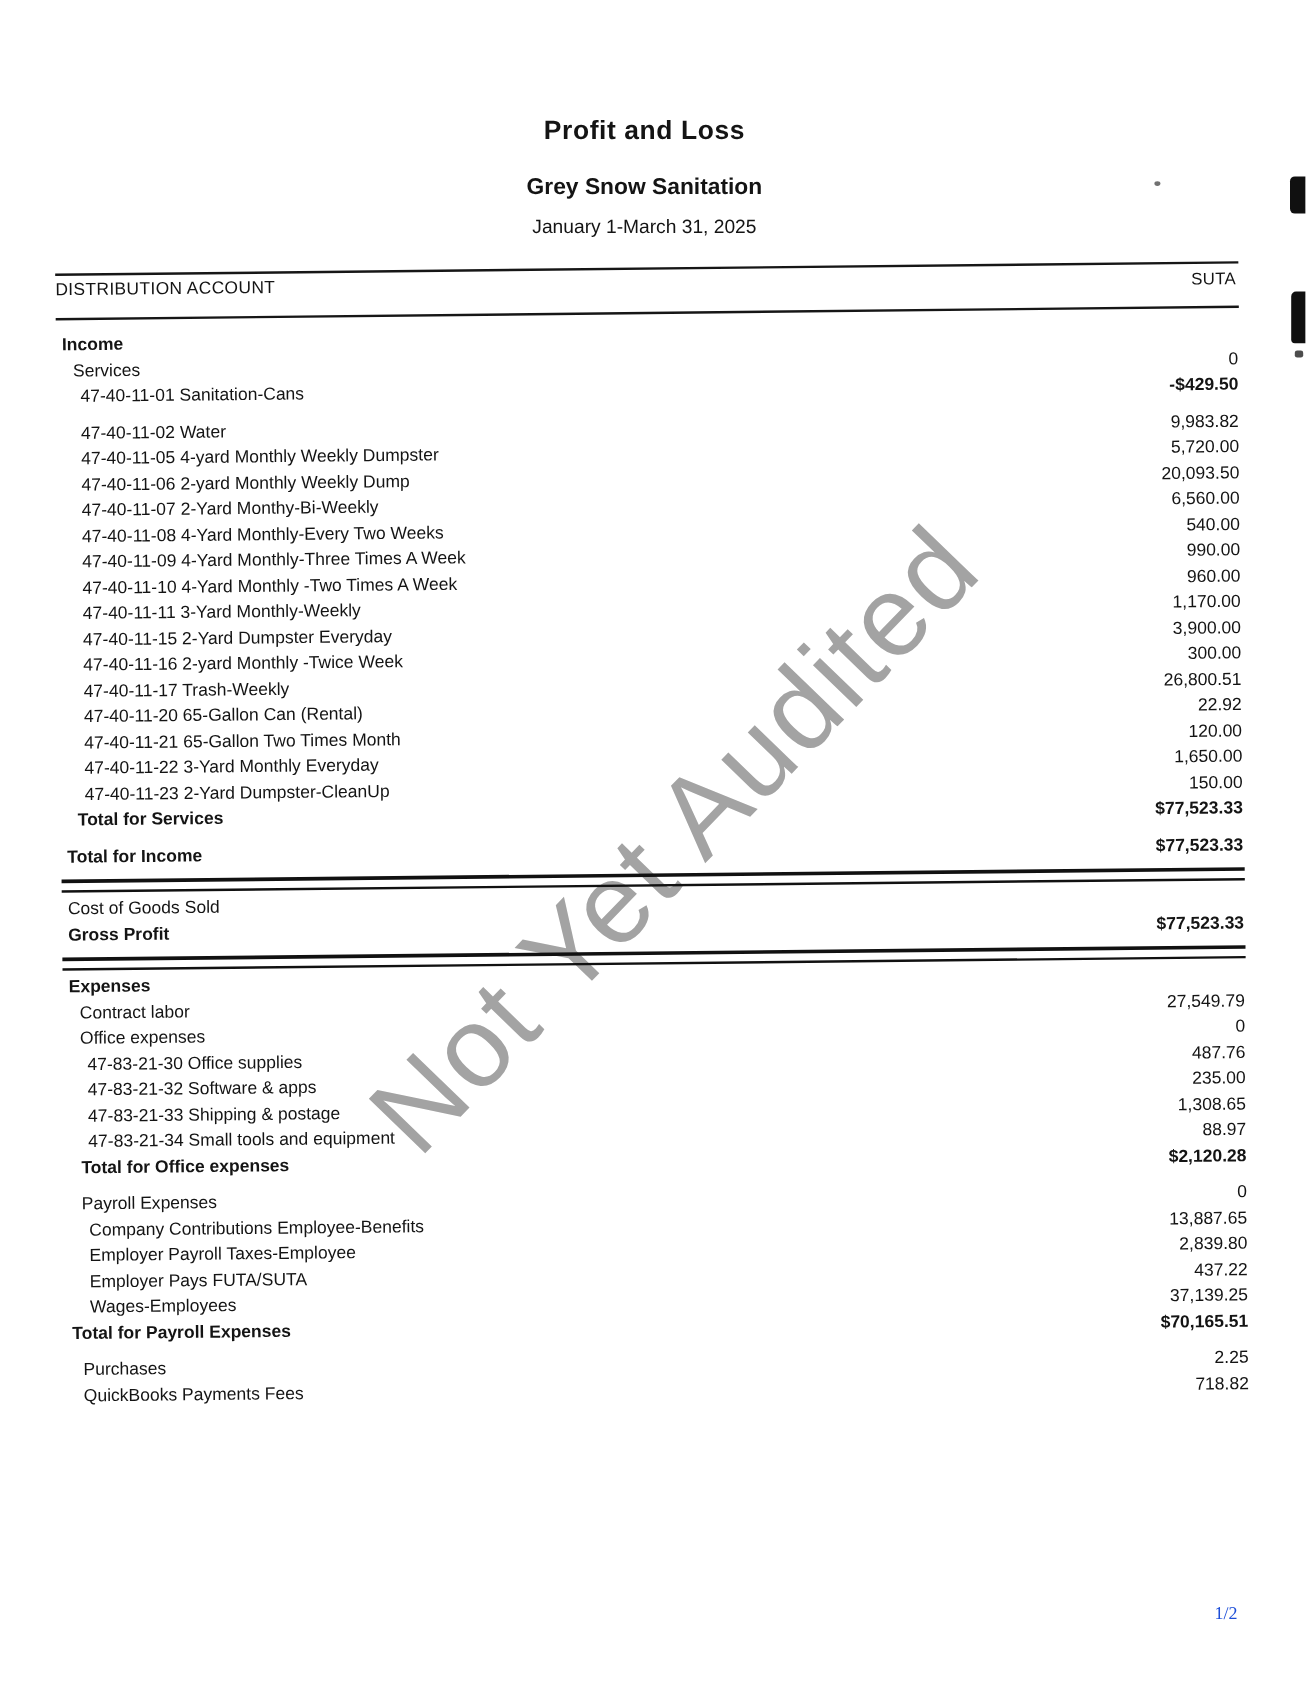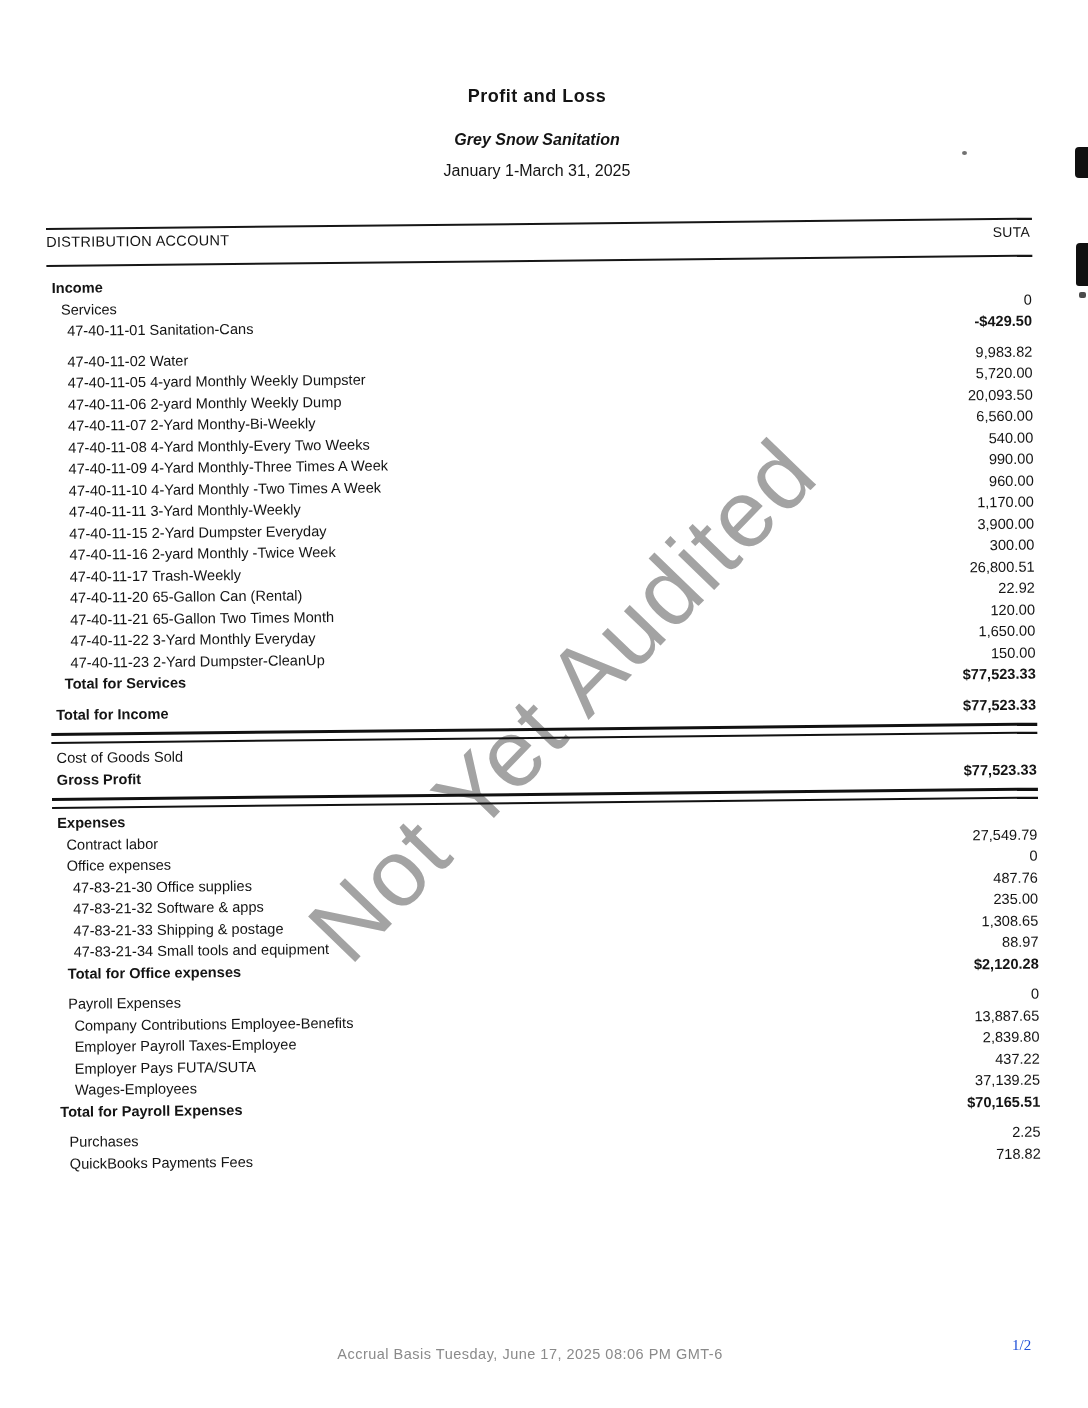--- a/index.html
+++ b/index.html
@@ -8,22 +8,22 @@
     background:#ffffff;
     font-family:"Liberation Sans", sans-serif;
     color:#141414;
     overflow:hidden;
     position:relative;
   }
   .page{position:absolute;inset:0;background:#fff;}
 
   
   .doc-header{position:absolute;top:86px;left:0;right:14px;text-align:center;}
-  .doc-title{font-size:18px;font-weight:700;letter-spacing:.5px;margin:0;}
-  .doc-company{font-size:16px;font-weight:700;margin:24px 0 0 0;font-style:italic;}
+  .doc-title{font-size:22px;font-weight:700;letter-spacing:.5px;margin:10px;}
+  .doc-company{font-size:19px;font-weight:700;margin:24px 0 0 0;}
   .doc-period{font-size:16px;font-weight:400;margin:13px 0 0 0;}
 
   
   .watermark{
     position:absolute;left:182px;top:645px;width:760px;height:110px;
     display:flex;align-items:center;justify-content:center;
     transform:rotate(-46deg);
     font-size:95px;color:#8f8f8f;opacity:.82;
     letter-spacing:2px;white-space:nowrap;
     z-index:1;pointer-events:none;
@@ -253,16 +253,15 @@
           <span class="label indent-1">Purchases</span>
           <span class="value">2.25</span>
         </div>
         <div class="row">
           <span class="label indent-1">QuickBooks Payments Fees</span>
           <span class="value">718.82</span>
         </div>
       </div>
   </div>
 
-  <div class="footer-note">Accrual Basis  Tuesday, June 17, 2025 08:06 PM GMT-6</div>
   <div class="page-num">1/2</div>
 
 </div>
 
 </body></html>

